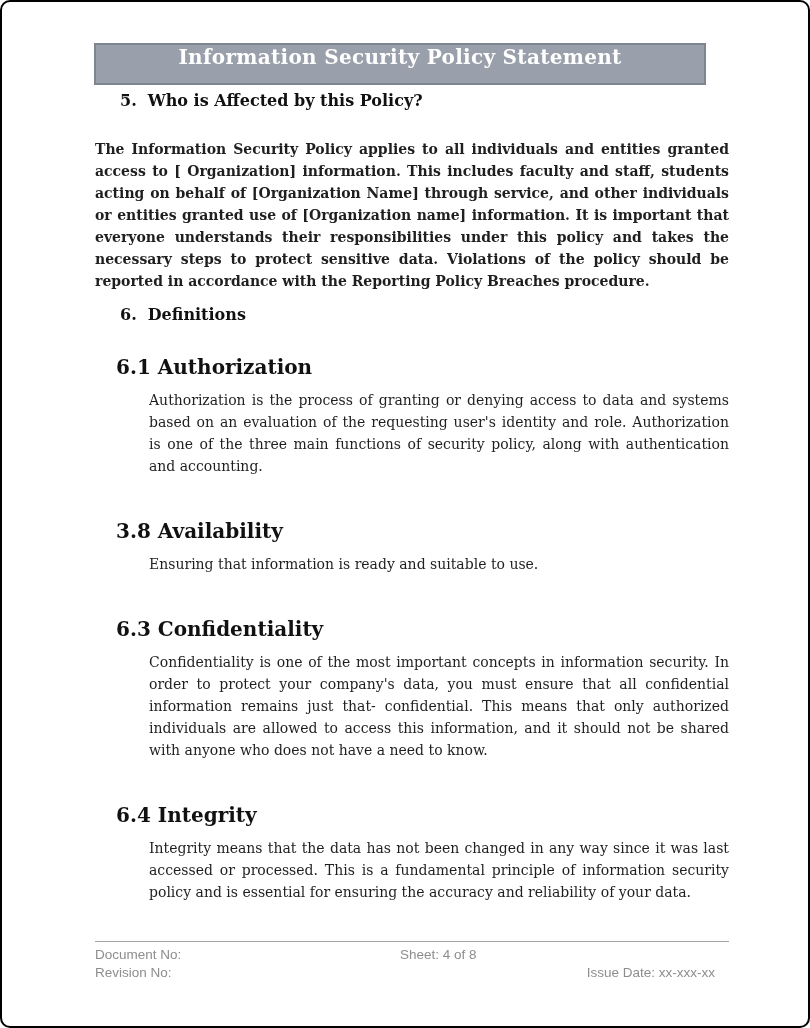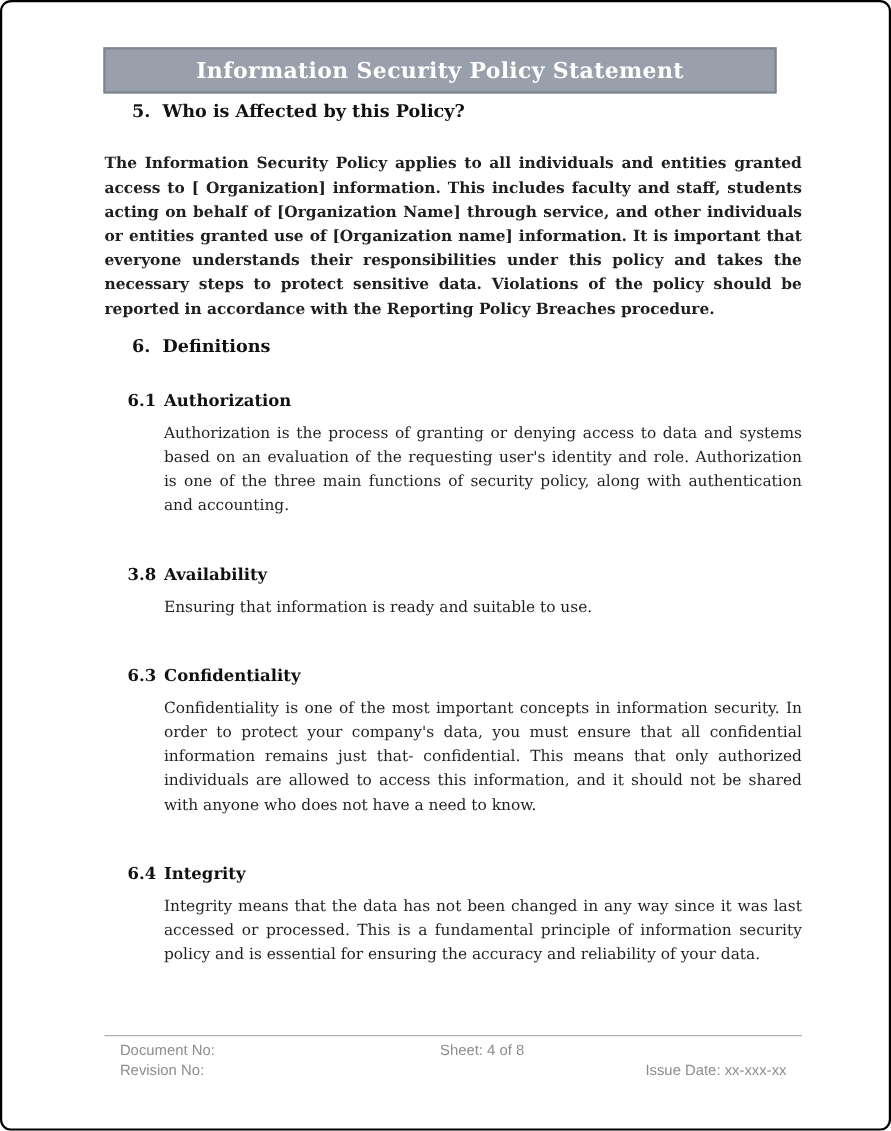--- a/index.html
+++ b/index.html
@@ -20,21 +20,21 @@
   }
   .header-bar {
     position: absolute;
     left: 92px;
     top: 41px;
     width: 612px;
     height: 42px;
     background: #9aa0ab;
     border: 2px solid #80868f;
     display: flex;
-    align-items: center;
+    align-items: flex-start;
     justify-content: center;
   }
   .header-title {
     color: #ffffff;
     font-size: 20px;
     font-weight: bold;
     letter-spacing: 0.3px;
     white-space: nowrap;
   }
   .content {
@@ -58,21 +58,21 @@
   .h-main-5 { margin-top: 6px; }
   .h-main-6 { margin-top: 13px; }
   .lead-para {
     margin-top: 28px;
     font-size: 14px;
     line-height: 22px;
     text-align: justify;
     font-weight: bold;
   }
   .def-heading {
-    font-size: 15px;
+    font-size: 20px;
     font-weight: bold;
     color: #111111;
     padding-left: 21px;
   }
   .def-heading .def-id {
     display: inline-block;
     margin-right: 7px;
   }
   .def-heading-first { margin-top: 31px; }
   .def-heading-gap { margin-top: 42px; }
@@ -96,21 +96,21 @@
     width: 100%;
     height: 0;
     border-top: 1.5px solid #a6a6a6;
     margin-bottom: 4px;
   }
   .footer-row {
     position: relative;
     height: 18px;
     line-height: 18px;
   }
-  .footer-cell-left { position: absolute; left: 0; margin-left: 14px; }
+  .footer-cell-left { position: absolute; left: 0; }
   .footer-cell-mid  { position: absolute; left: 305px; }
   .footer-cell-right{ position: absolute; right: 14px; }
 </style>
 </head>
 <body>
 
 <div class="page">
 
   <div class="header-bar">
     <span class="header-title">Information Security Policy Statement</span>

